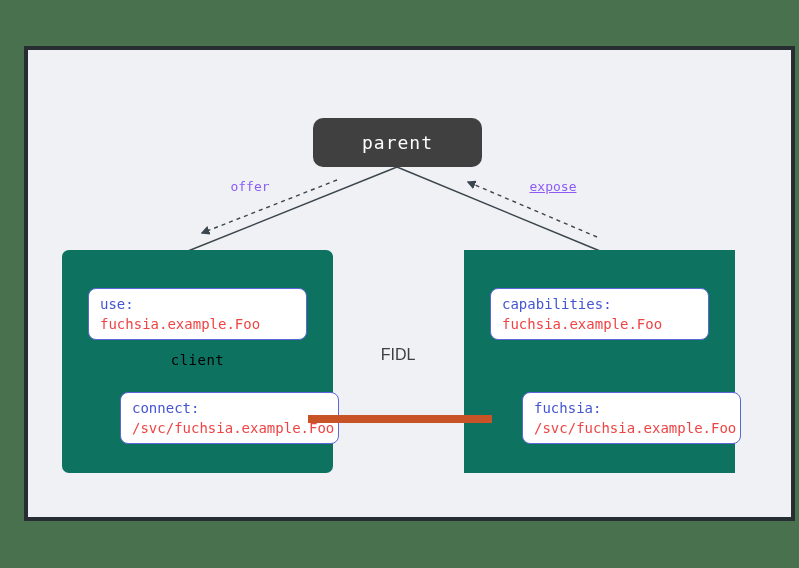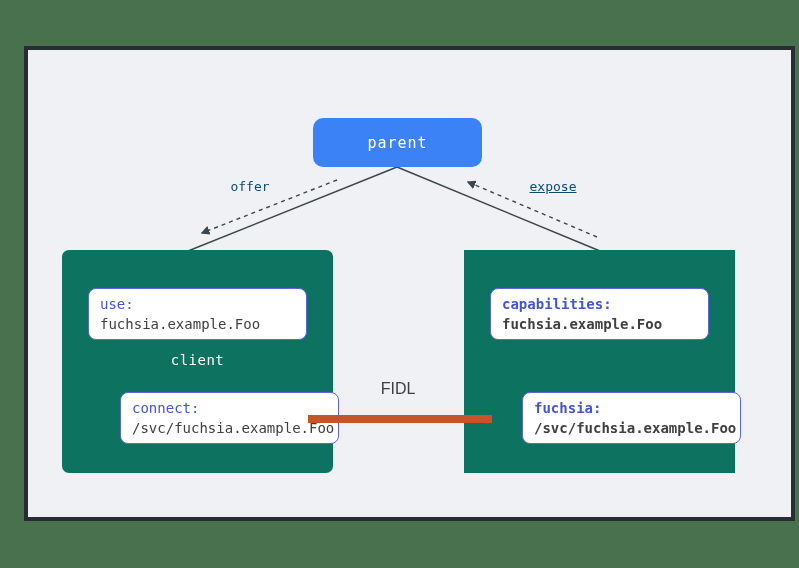--- a/index.html
+++ b/index.html
@@ -37,98 +37,98 @@
     stroke-width: 1.4;
     stroke-dasharray: 4 4;
   }
 
   .parent-node {
     position: absolute;
     left: 285px;
     top: 68px;
     width: 169px;
     height: 49px;
-    background: #3b82f6;
+    background: #404040;
     border-radius: 10px;
     display: flex;
     align-items: center;
     justify-content: center;
     font-family: "DejaVu Sans Mono", monospace;
-    font-size: 15px;
+    font-size: 18px;
     letter-spacing: 1px;
     color: #ffffff;
   }
 
   .edge-label {
     position: absolute;
     width: 84px;
     top: 129px;
     text-align: center;
     font-family: "DejaVu Sans Mono", monospace;
     font-size: 13px;
-    color: #0c4a6e;
+    color: #8b5cf6;
   }
   #offer-label  { left: 180px; }
   #expose-label { left: 483px; text-decoration: underline; }
 
   .node {
     position: absolute;
     top: 200px;
     width: 271px;
     height: 223px;
     background: #0e7261;
   }
   .node.client   { left: 34px; border-radius: 7px; }
-  .node.provider { left: 436px; font-weight: bold; }
+  .node.provider { left: 436px; }
 
   .node-title {
     position: absolute;
     left: 0;
     top: 102px;
     width: 100%;
     text-align: center;
     font-family: "DejaVu Sans Mono", monospace;
     font-size: 14px;
     letter-spacing: 0.5px;
-    color: #ffffff;
+    color: #000000;
   }
 
   .cap-box {
     position: absolute;
     left: 26px;
     width: 219px;
     height: 52px;
     box-sizing: border-box;
     background: #ffffff;
     border: 1.5px solid #5a67d8;
     border-radius: 8px;
     padding: 5px 11px;
     font-family: "DejaVu Sans Mono", monospace;
     font-size: 14px;
     line-height: 20px;
     white-space: nowrap;
   }
   .cap-box.upper { top: 38px; }
   .cap-box.lower { top: 142px; margin-left: 32px; }
   .cap-key   { color: #4355d2; }
-  .cap-value { color: #404040; }
+  .cap-value { color: #ef4444; }
 
   .fidl-line {
     position: absolute;
     left: 280px;
     top: 365px;
     width: 184px;
     height: 8px;
     background: #c85327;
   }
 
   .fidl-label {
     position: absolute;
     left: 290px;
-    top: 328px;
+    top: 294px;
     width: 160px;
     text-align: center;
     font-size: 16px;
     line-height: 21px;
     color: #3c4043;
     font-family: "Liberation Sans", sans-serif;
   }
 </style>
 </head>
 <body>

